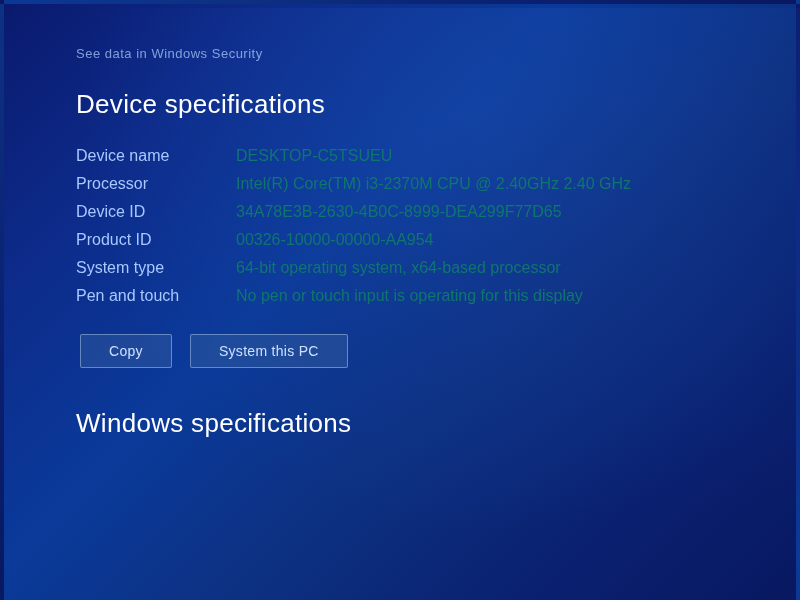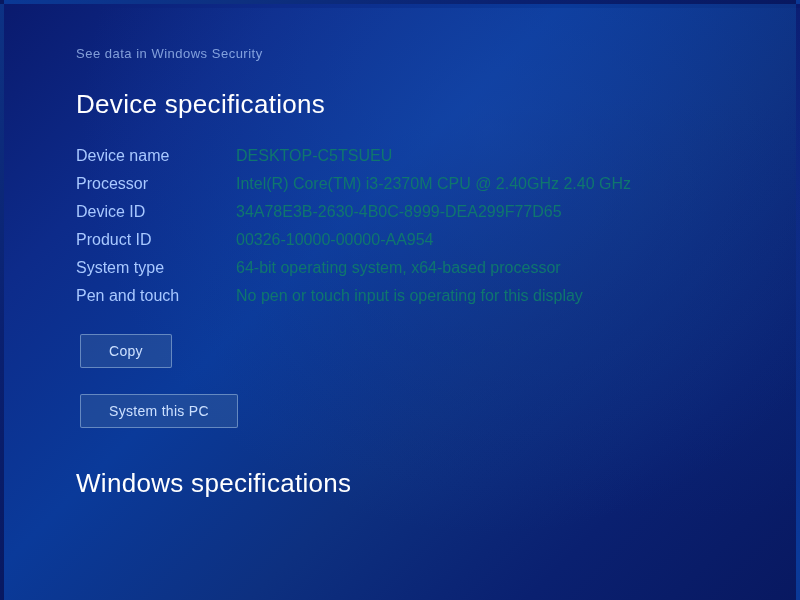--- a/index.html
+++ b/index.html
@@ -85,21 +85,21 @@
       font-family: 'Segoe UI', Arial, sans-serif;
       cursor: pointer;
       border-radius: 2px;
       margin-bottom: 12px;
       letter-spacing: 0.3px;
     }
 
     .buttons-row {
       margin-top: 10px;
       display: flex;
-      flex-direction: column;
+      flex-direction: row;
       align-items: flex-start;
       gap: 10px;
     }
 
     .windows-spec-title {
       font-size: 26px;
       font-weight: 400;
       color: #ffffff;
       margin-top: 28px;
       letter-spacing: 0.3px;

